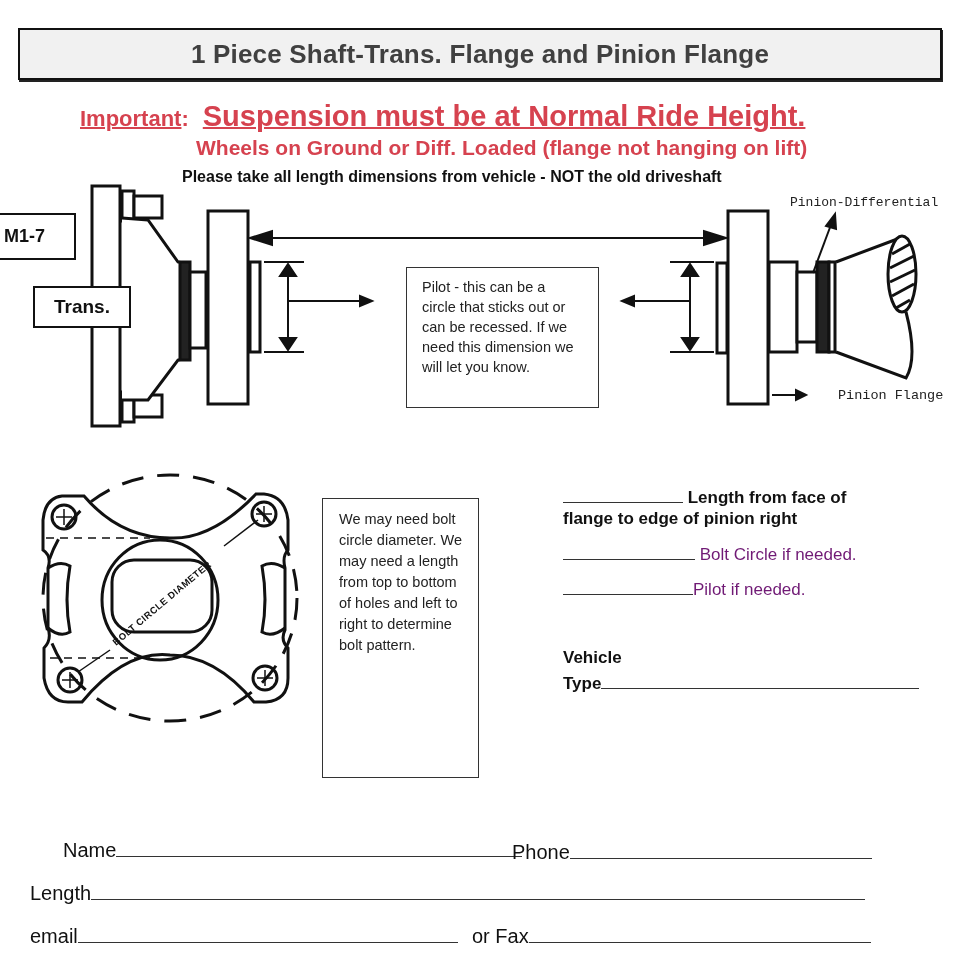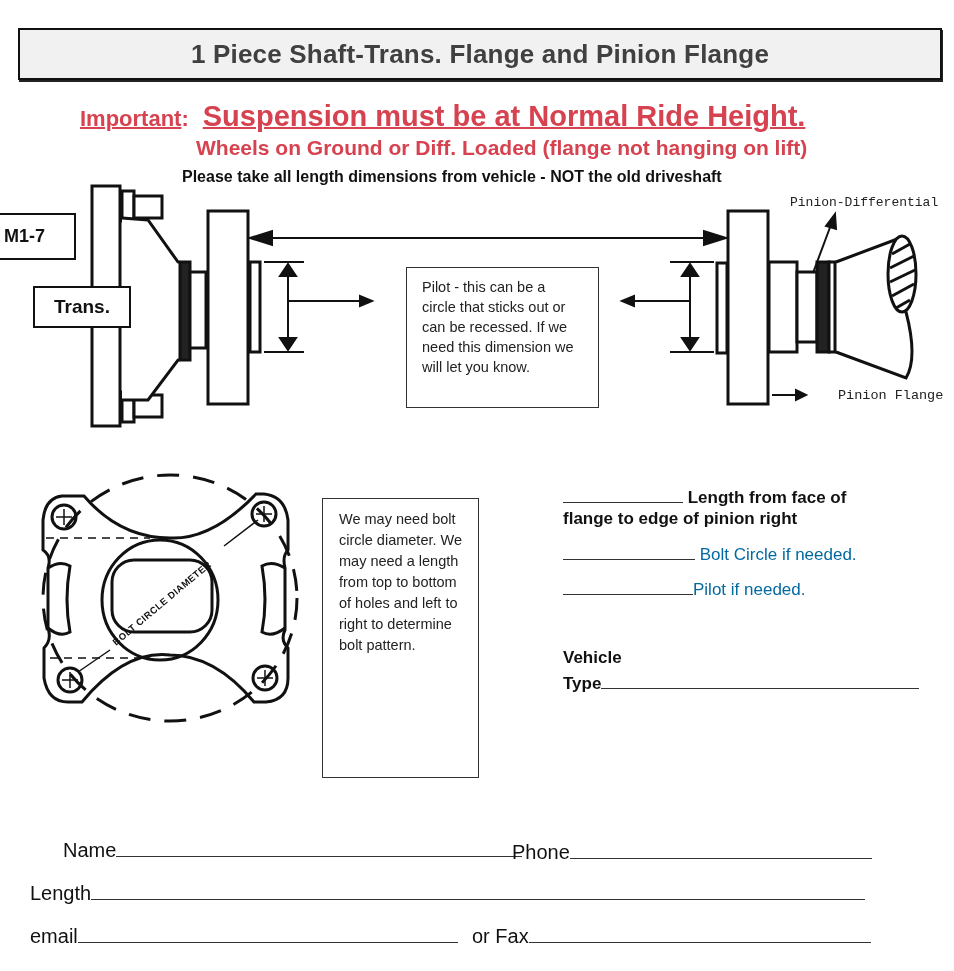--- a/index.html
+++ b/index.html
@@ -14,21 +14,21 @@
   .wheels { left:196px; top:136px; font-size:21px; font-weight:bold; color:#d6424f; white-space:nowrap; }
   .please { left:182px; top:168px; font-size:16px; font-weight:bold; color:#111; white-space:nowrap; }
   .label-box { border:2px solid #111; background:#fff; box-sizing:border-box; font-weight:bold; display:flex; align-items:center; padding-left:6px; }
   .m17 { left:-4px; top:213px; width:80px; height:47px; font-size:18px; }
   .trans { left:33px; top:286px; width:98px; height:42px; font-size:19px; justify-content:center; padding-left:0; }
   .note-box { border:1.5px solid #333; background:#fff; box-sizing:border-box; font-size:14.5px; line-height:20px; color:#222; }
   .pilot-note { left:406px; top:267px; width:193px; height:141px; padding:9px 16px 0 15px; }
   .bolt-note { left:322px; top:486px; width:157px; height:280px; padding:10px 8px 0 16px; line-height:21px; font-size:14.5px;margin-top:12px; }
   .small-lbl { font-size:13px; color:#222; white-space:nowrap;font-family:Liberation Mono, monospace; }
   .field-line { border-bottom:1.5px solid #333; display:inline-block; }
-  .rf-row { position:absolute; white-space:nowrap; font-size:17px; color:#0369a1; }
+  .rf-row { position:absolute; white-space:nowrap; font-size:17px; color:#701a75; }
   .bold { font-weight:bold; color:#111; }
   .contact { font-size:20px; color:#111; white-space:nowrap; }
   svg { position:absolute; overflow:visible; }
 </style>
 </head>
 <body>
 
 <div class="abs title-box">
   <span>1 Piece Shaft-Trans. Flange and Pinion Flange</span>
 </div>

